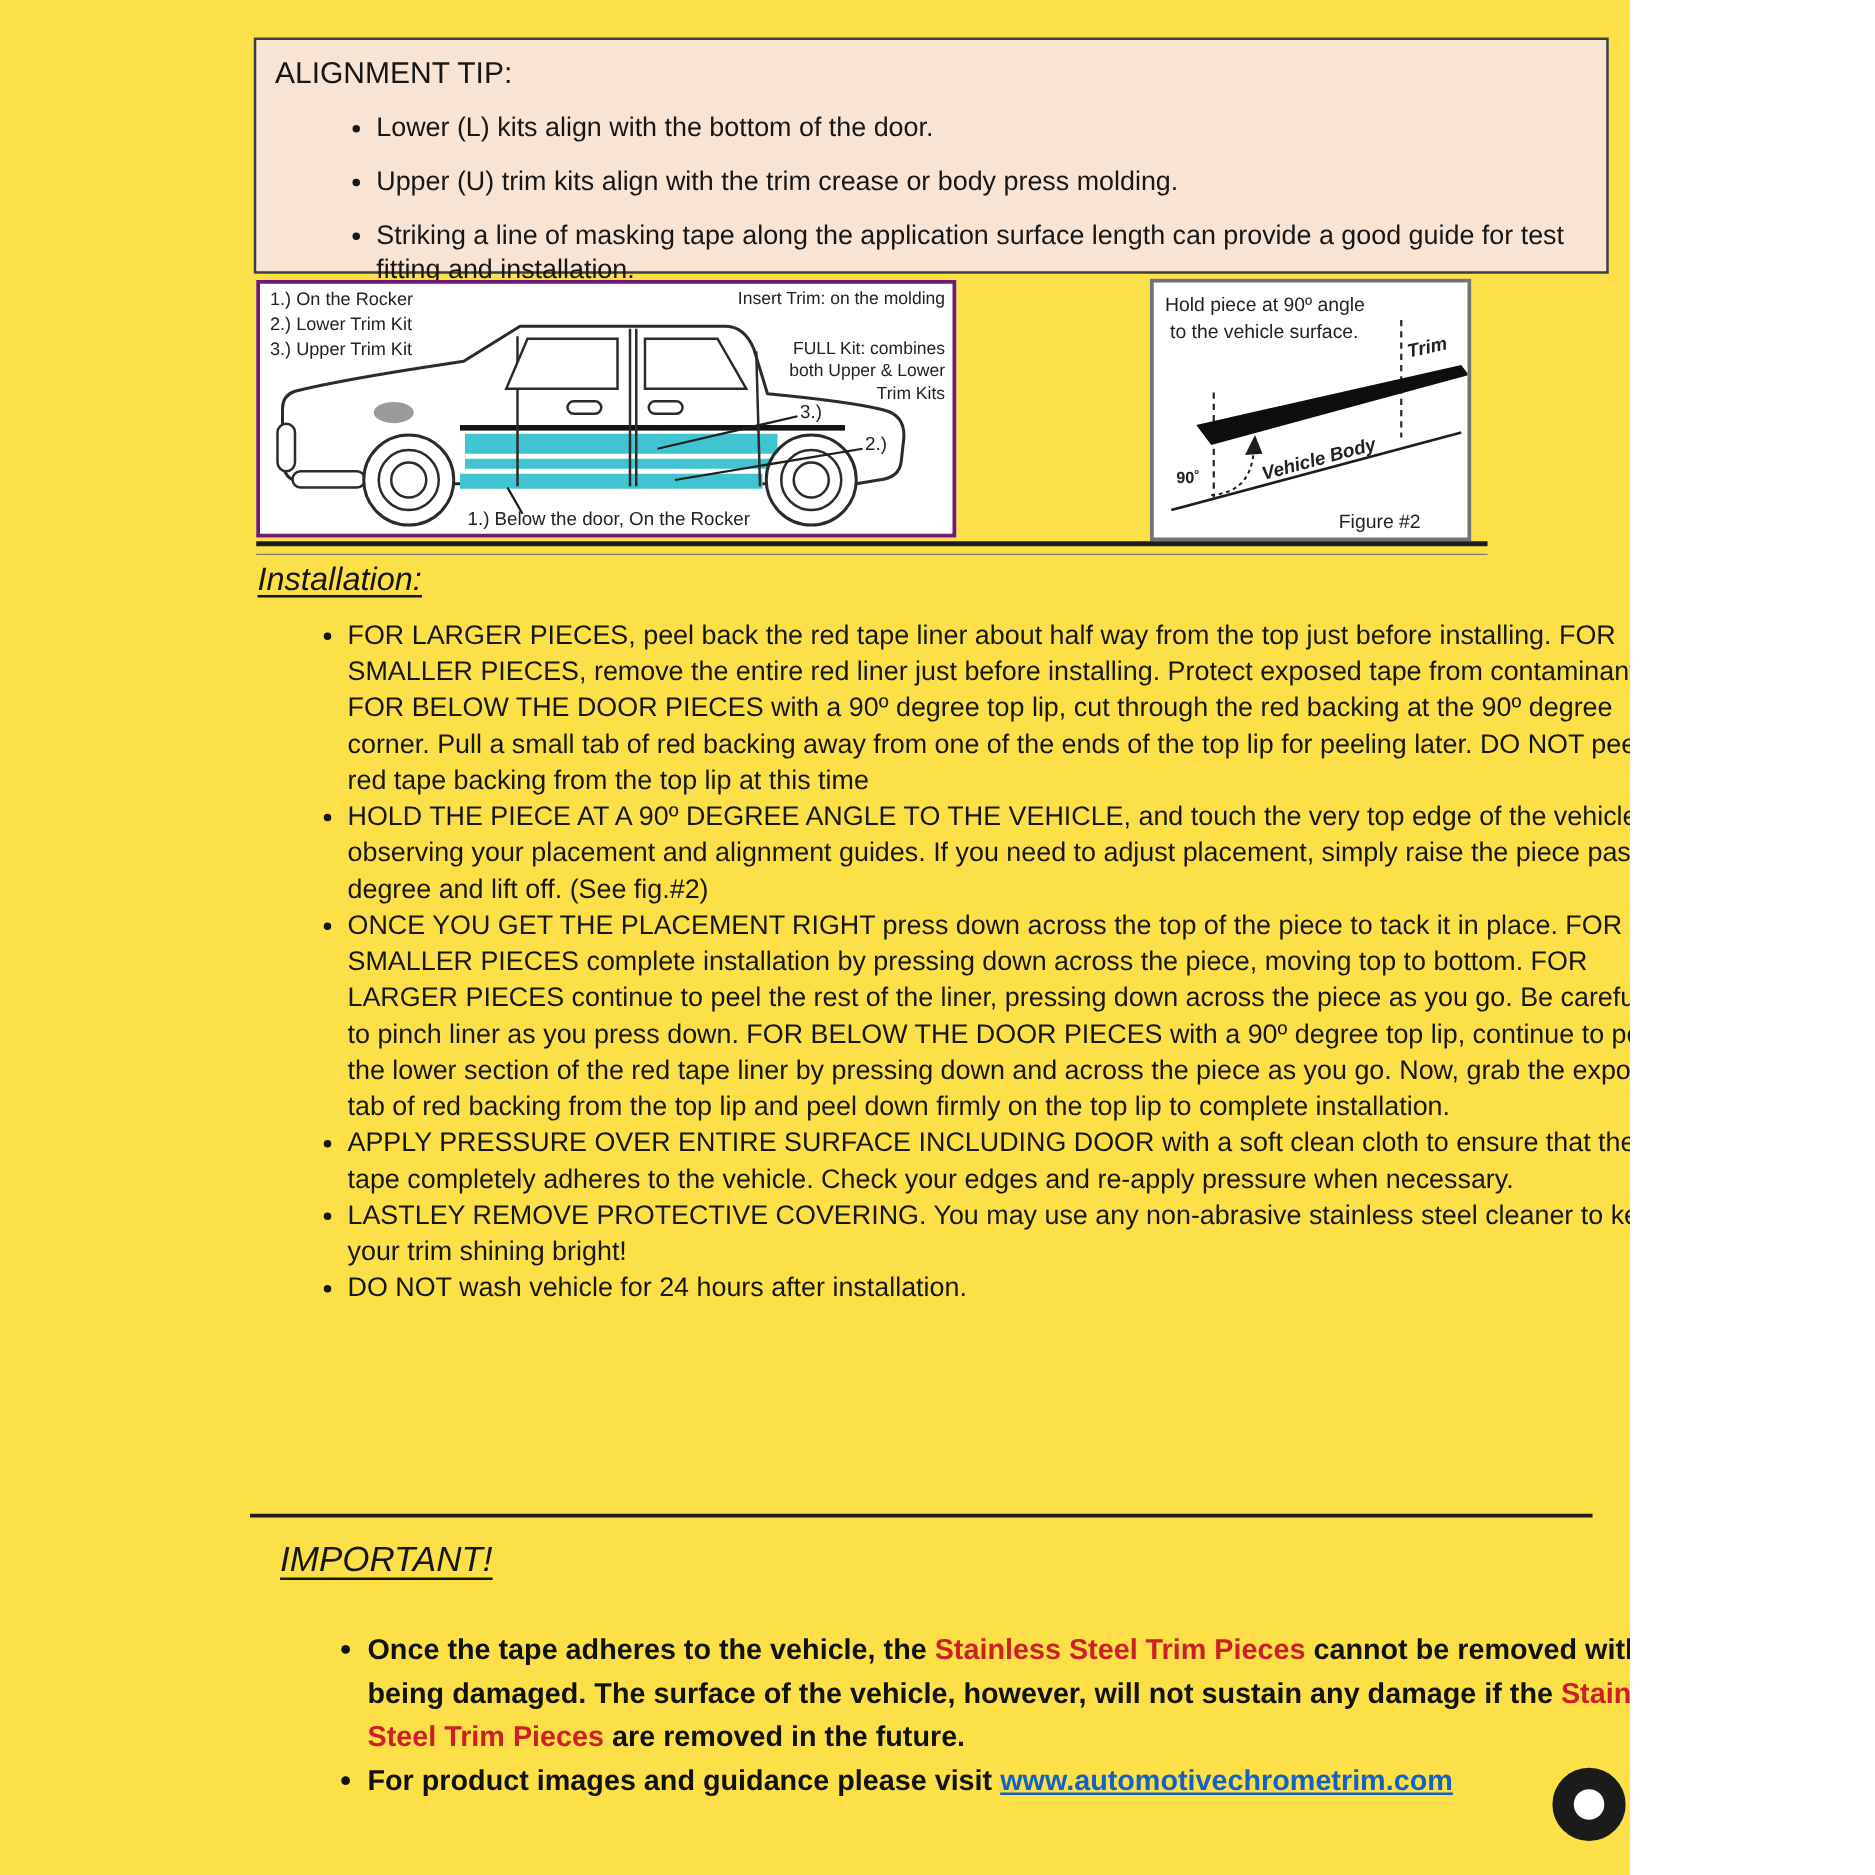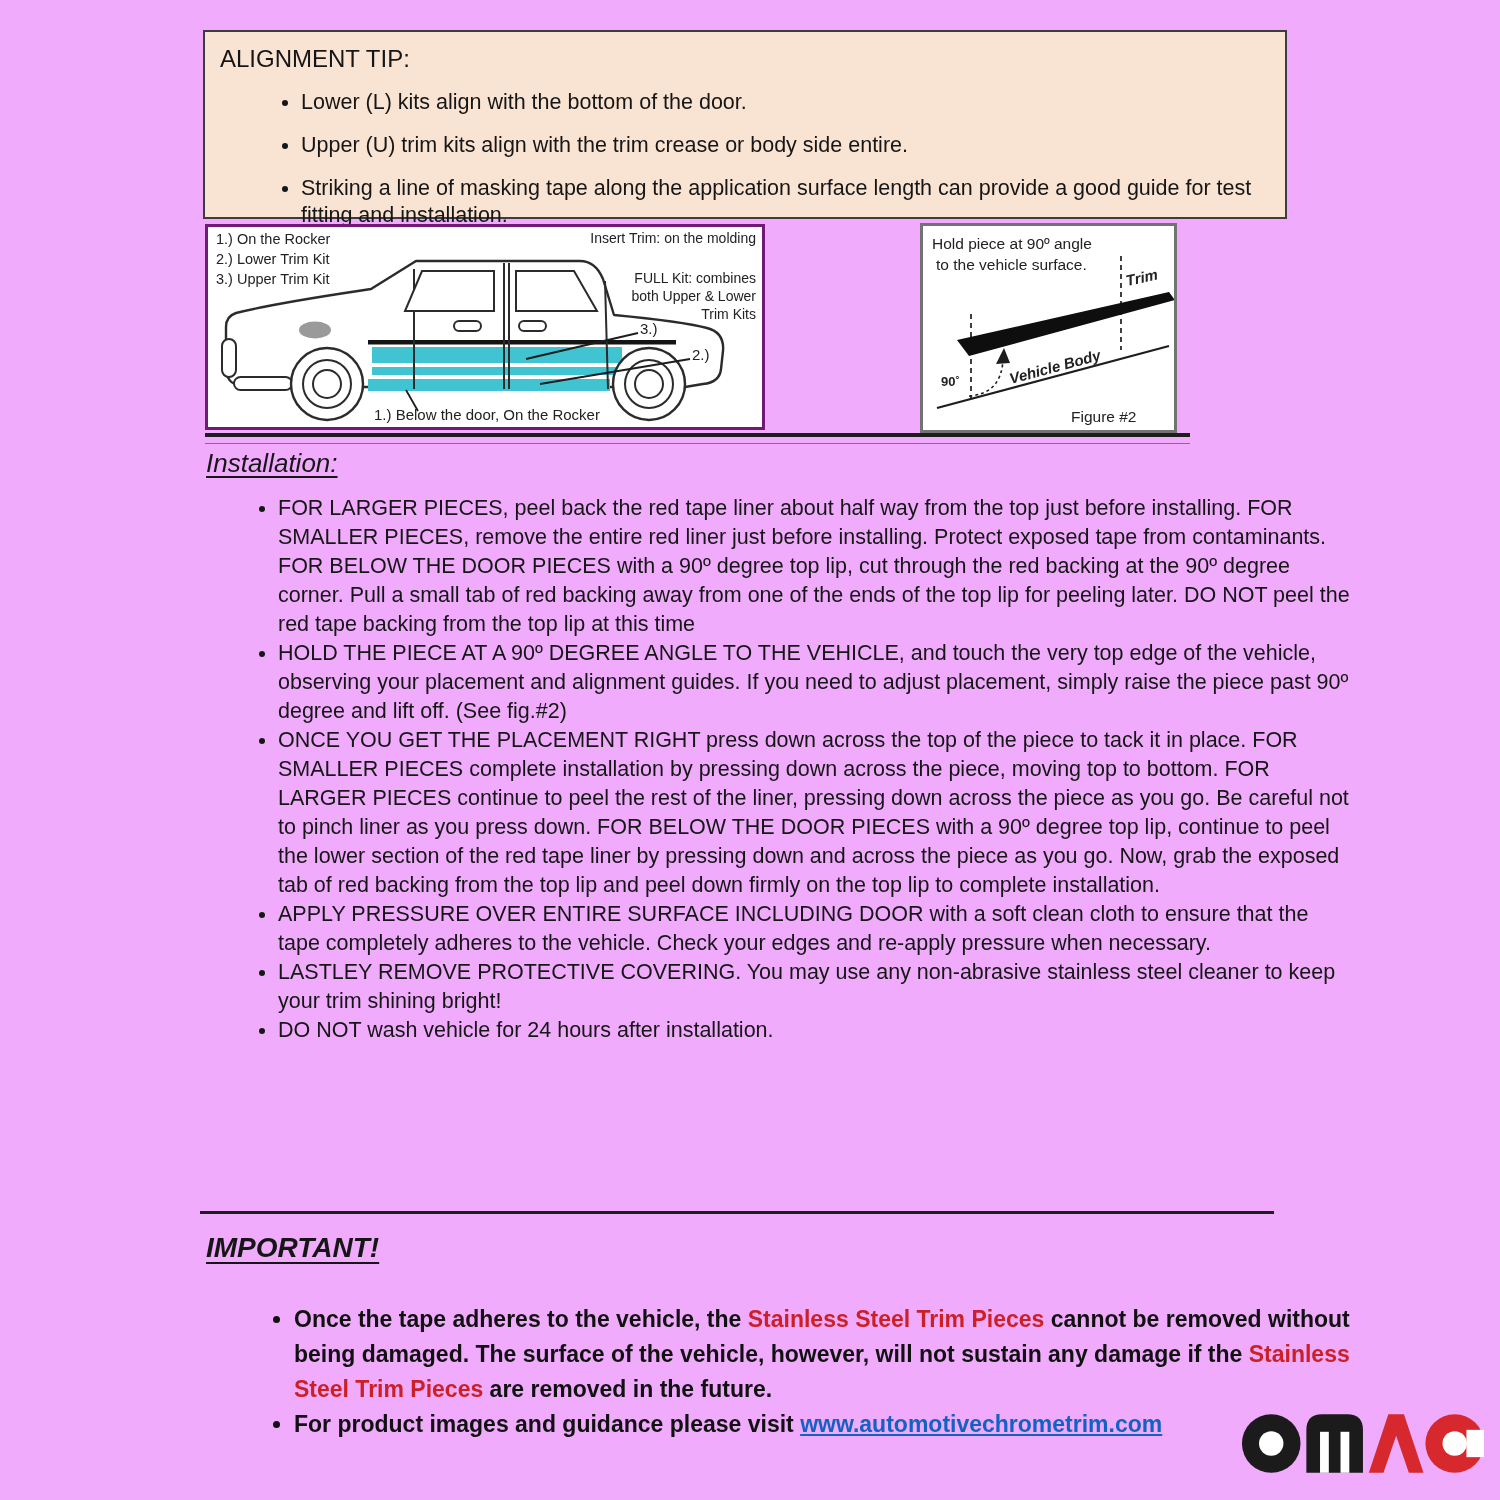--- a/index.html
+++ b/index.html
@@ -1,20 +1,20 @@
 <!DOCTYPE html>
 <html style="--peach-bg: #f9e3d3; --box-border: #3d3d3d; --ink: #161616; --trim-teal: #41c4d1; --alert-red: #cc2027; --link-blue: #1261c4; --logo-red: #d7282e; --logo-black: #1b1b1b;"><head>
 <meta charset="utf-8">
 <style>
   :root{
     --peach-bg:#f9e3d3; --box-border:#3d3d3d; --ink:#161616; --trim-teal:#41c4d1;
     --alert-red:#cc2027; --link-blue:#1261c4; --logo-red:#d7282e; --logo-black:#1b1b1b;
   }
   html,body{margin:0;padding:0;background:#fff;}
-  .page{position:relative;width:1500px;height:1500px;background:#f0abfc;overflow:hidden;
+  .page{position:relative;width:1304px;height:1500px;background:#fde047;overflow:hidden;
         font-family:"Liberation Sans",sans-serif;color:var(--ink);}
 
   
   .tip-box{position:absolute;left:203px;top:30px;width:1084px;height:189px;box-sizing:border-box;
            background:var(--peach-bg);border:2px solid var(--box-border);}
   .tip-title{margin:13px 0 0 15px;font-size:24px;}
   .tip-list{margin:16px 0 0;padding-left:96px;font-size:21.5px;line-height:27px;}
   .tip-list li{margin-bottom:16px;max-width:1000px;}
 
   
@@ -28,40 +28,40 @@
   .divider-diagrams{position:absolute;left:205px;top:433px;width:985px;height:6px;
                     border-top:4px solid #1d1d1d;border-bottom:1px solid #777;}
 
   .heading-installation{position:absolute;left:206px;top:448px;font-size:26px;font-style:italic;
                         text-decoration:underline;text-underline-offset:4px;}
   .install-list{position:absolute;left:200px;top:494px;width:1078px;margin:0;padding-left:78px;
                 font-size:21.5px;line-height:29px;}
   .install-list li{margin:0;}
 
   .divider-important{position:absolute;left:200px;top:1211px;width:1074px;height:3px;background:#1d1d1d;}
-  .heading-important{position:absolute;left:206px;top:1232px;font-size:28px;font-style:italic;font-weight:700;
+  .heading-important{position:absolute;left:224px;top:1232px;font-size:28px;font-style:italic;font-weight:400;
                      text-decoration:underline;text-underline-offset:5px;}
   .important-list{position:absolute;left:200px;top:1286px;width:1086px;margin:16px;padding-left:78px;
                   font-size:23px;font-weight:bold;line-height:35px;color:#111;}
   .important-list li{margin:0;}
   .red-text{color:var(--alert-red);}
   .doc-link{color:var(--link-blue);text-decoration:underline;cursor:pointer;}
 
   .logo{position:absolute;left:1240px;top:1410px;width:244px;height:67px;}
 </style>
 </head>
 <body>
 
 <div class="page">
 
   <div class="tip-box">
     <div class="tip-title">ALIGNMENT TIP:</div>
     <ul class="tip-list">
       <li>Lower (L) kits align with the bottom of the door.</li>
-      <li>Upper (U) trim kits align with the trim crease or body side entire.</li>
+      <li>Upper (U) trim kits align with the trim crease or body press molding.</li>
       <li>Striking a line of masking tape along the application surface length can provide a good guide for test fitting and installation.</li>
     </ul>
   </div>
 
   <div class="diagram-left">
     <svg viewBox="0 0 554 200">
 
       <path d="M 28,86 C 60,78 110,70 150,64 L 163,62 L 208,34 L 372,34 C 383,34 390,40 395,52
            L 406,88 C 448,92 480,96 499,101 C 511,104 516,112 515,124 L 513,142
            C 512,152 505,156 495,157 L 477,160 A 37 37 0 0 1 405,160 L 155,160

